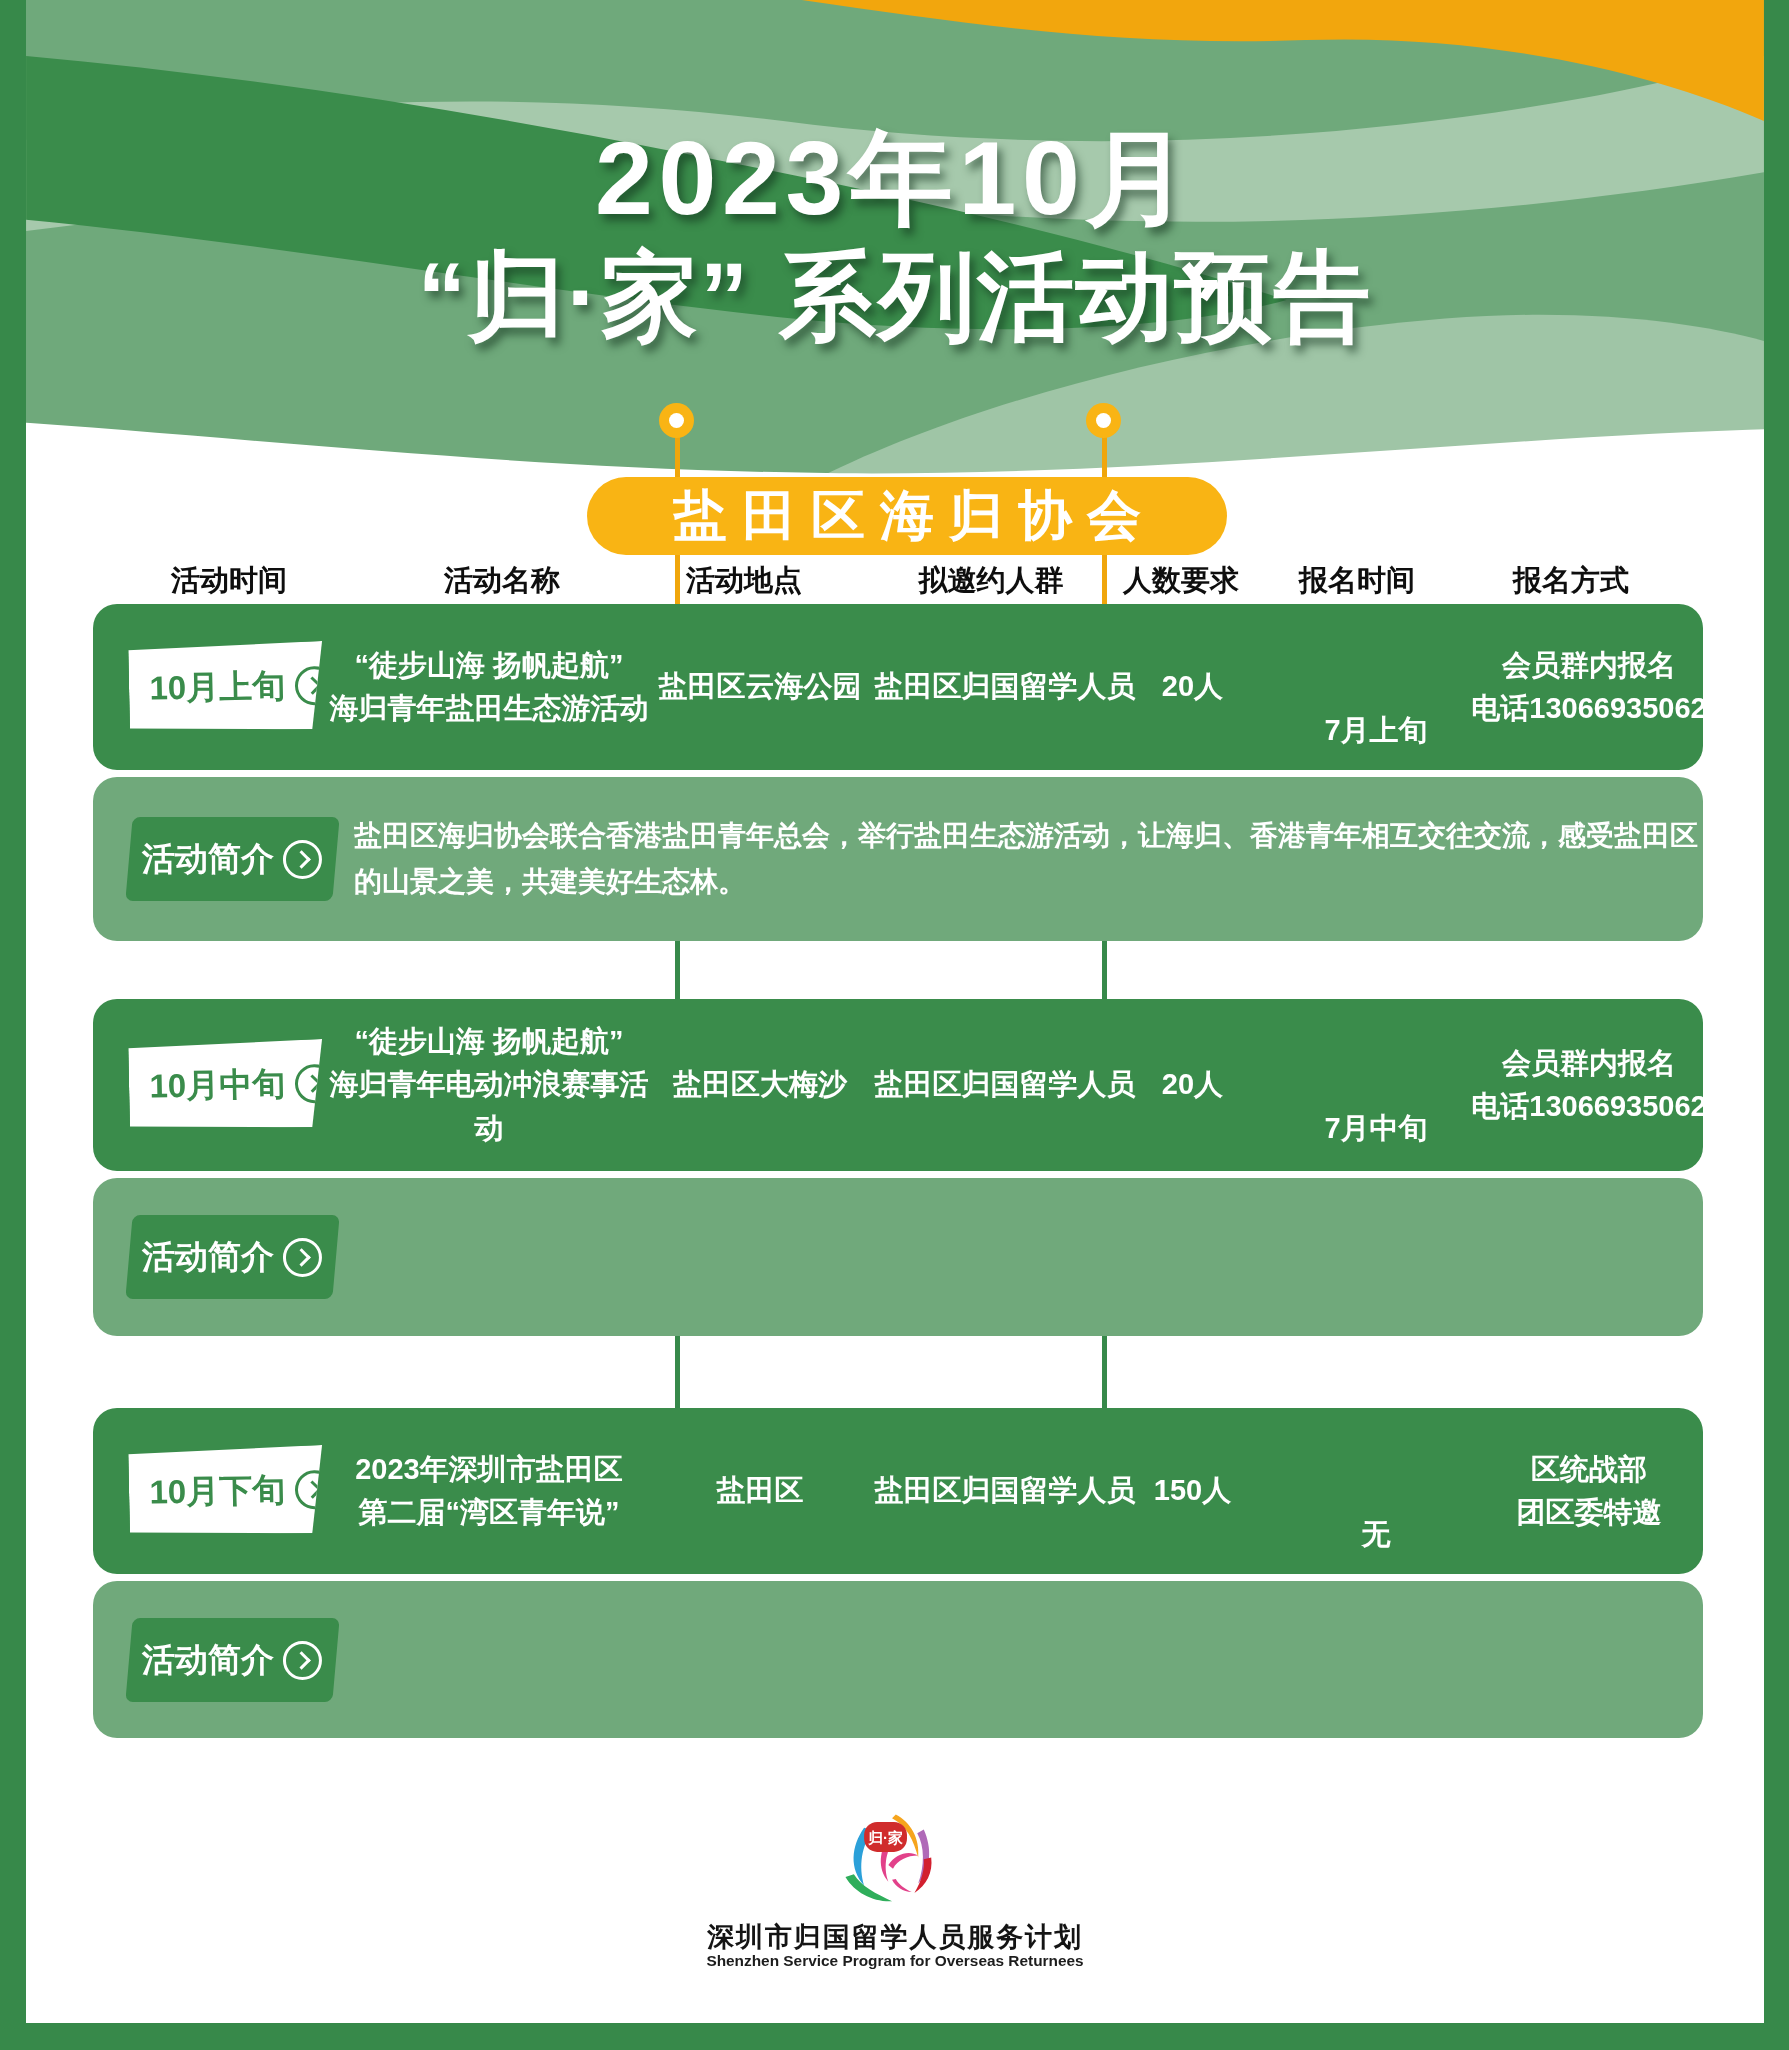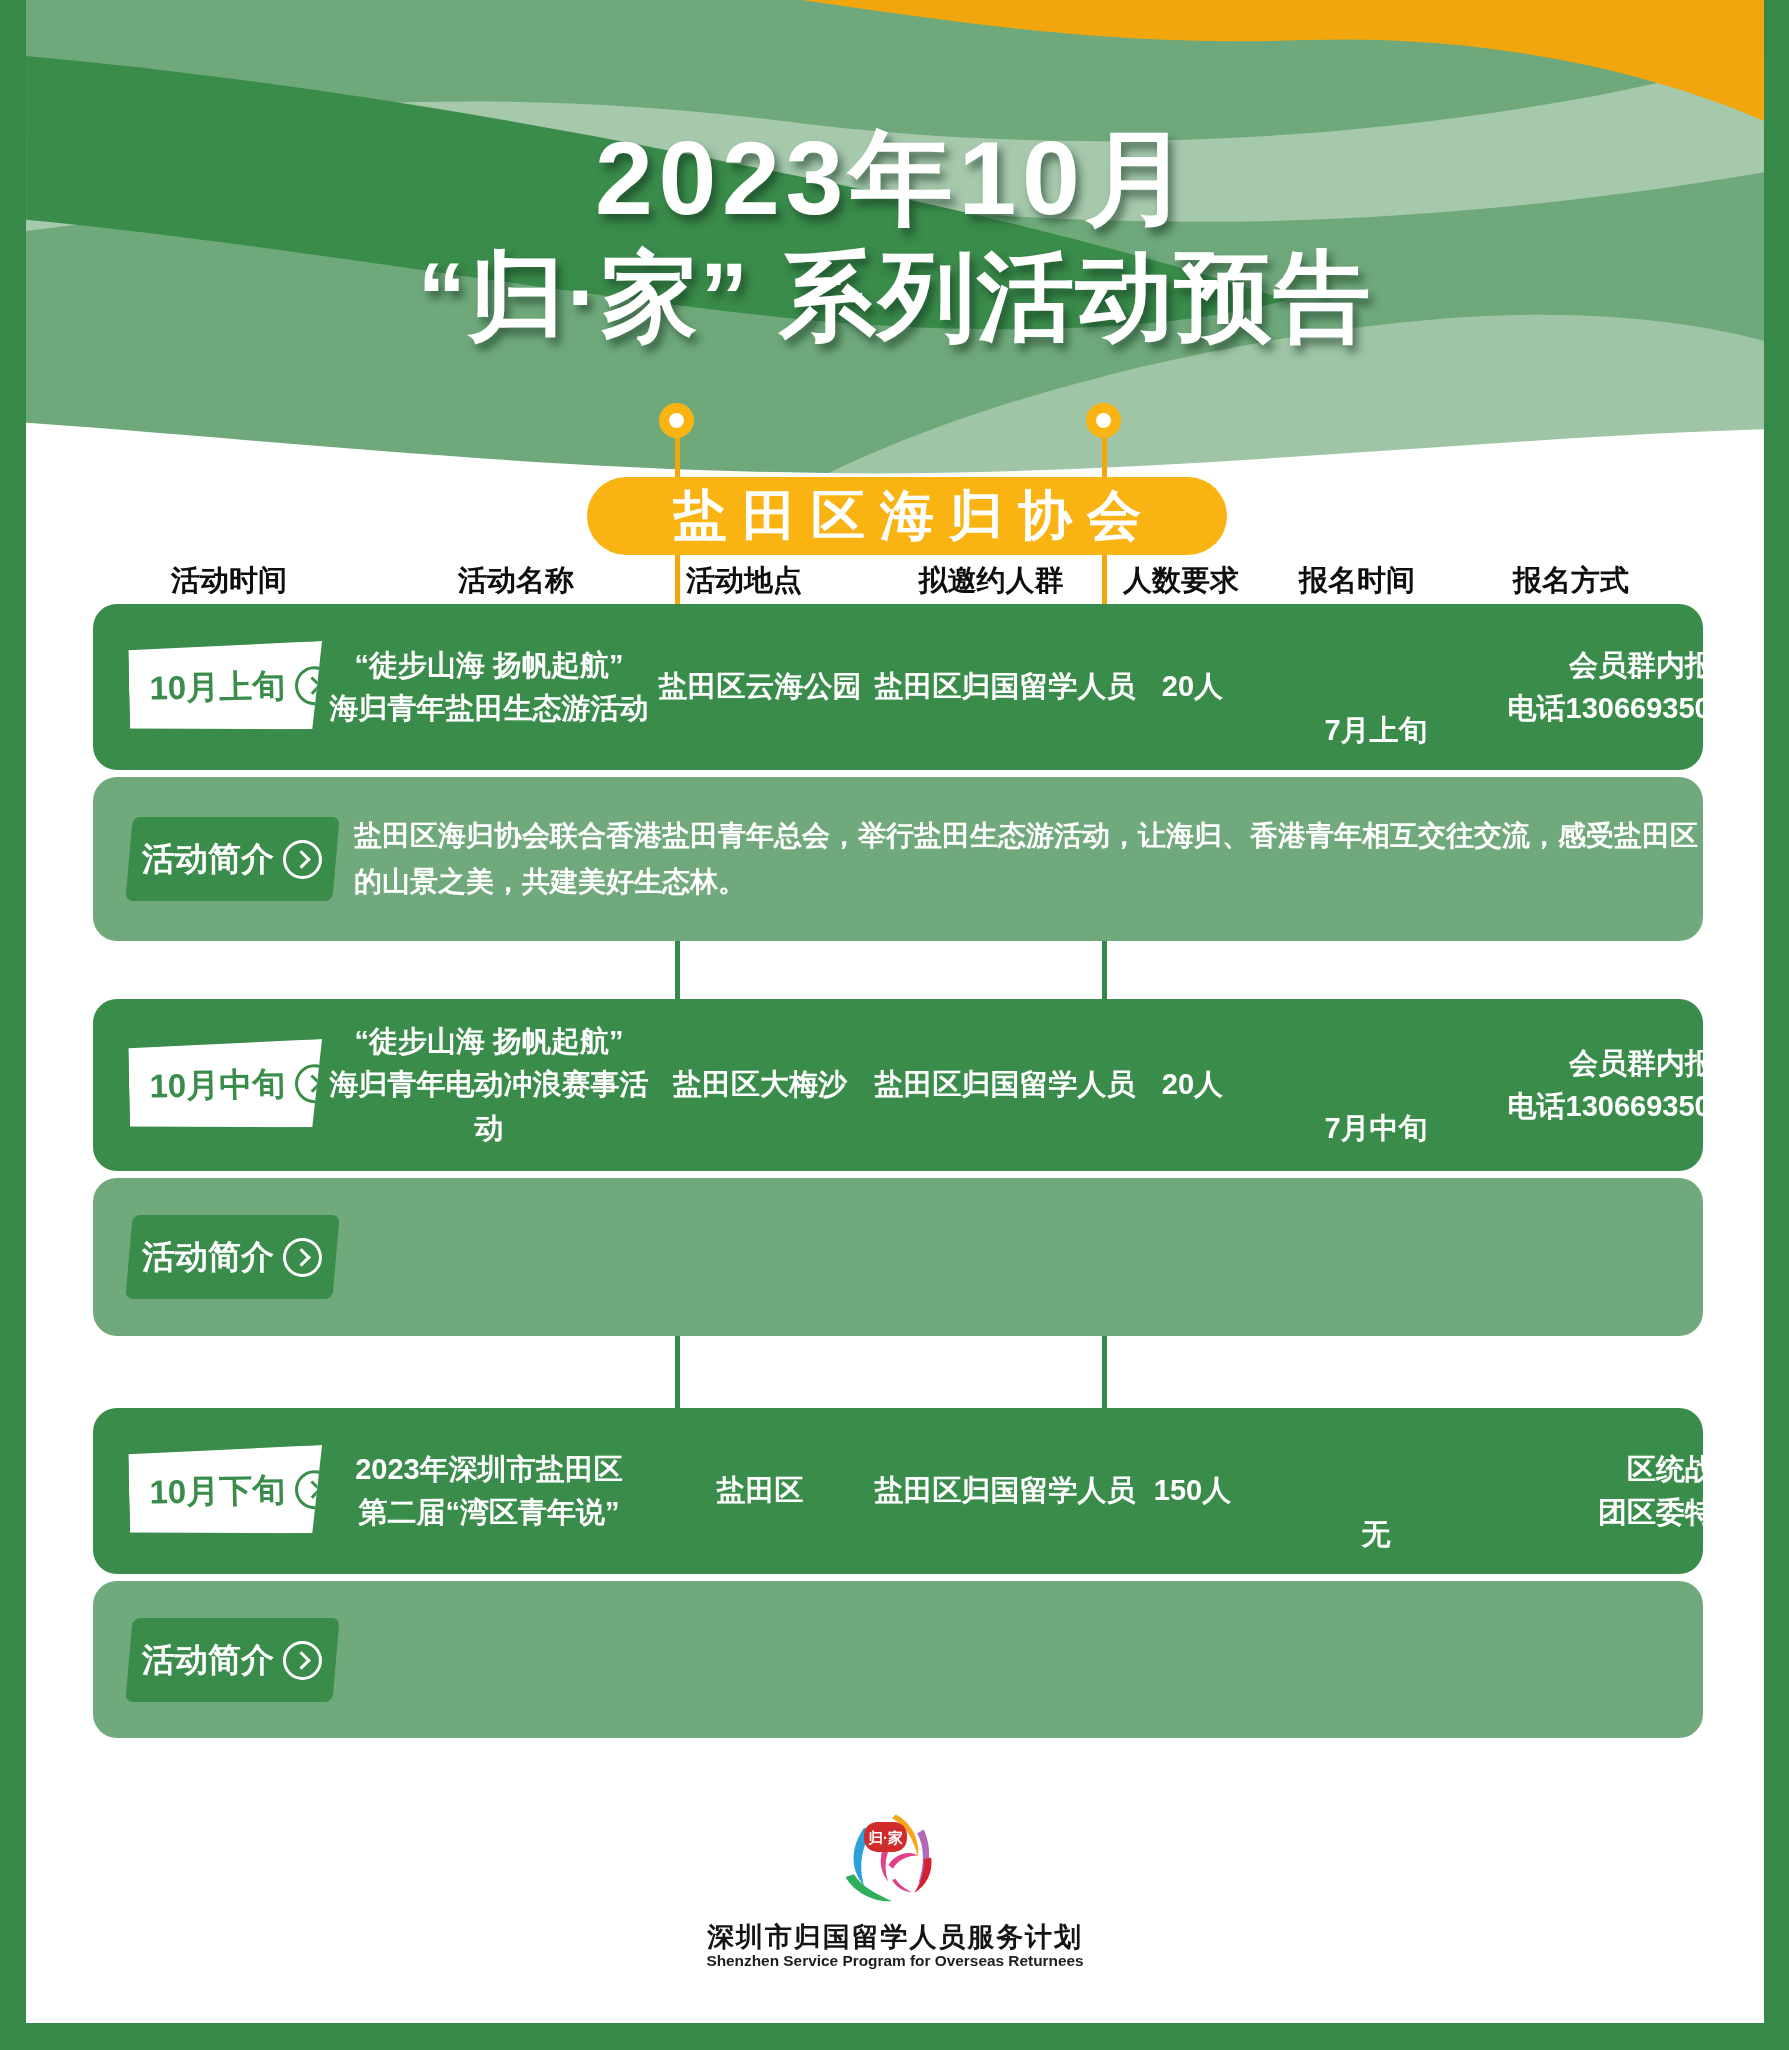--- a/index.html
+++ b/index.html
@@ -67,21 +67,21 @@
   .cell {
     position:absolute; top:0; height:100%; display:flex; flex-direction:column;
     justify-content:center; text-align:center; color:#fff;
     font-size:29px; font-weight:800; line-height:1.5; z-index:2;
   }
   .c-name   { left:233px;  width:326px; }
   .c-loc    { left:555px;  width:224px; }
   .c-aud    { left:772px;  width:280px; }
   .c-num    { left:1025px; width:149px; }
   .c-stime  { left:1199px; width:168px;margin-top:44px; }
-  .c-method { left:1342px; width:308px;align-items:flex-end; }
+  .c-method { left:1342px; width:308px; }
 
   
   .time-tag {
     position:absolute; left:36px; top:50%; transform:translateY(-50%) rotate(-1.2deg);
     width:194px; height:88px; background:#fff;
     clip-path:polygon(0 6%, 100% 0, 94% 100%, 0 95%);
     display:flex; align-items:center; padding-left:20.5px; gap:9.3px;
   }
   .time-tag .label { color:var(--dark_green,#3a8c4b); font-size:33px; font-weight:900; white-space:nowrap; }
   .chev-circle {
@@ -144,21 +144,21 @@
   <div class="title2">“归·家” 系列活动预告</div>
 
   <div class="dot" style="left:659px; top:403px;"></div>
   <div class="dot" style="left:1086px; top:403px;"></div>
   <div class="vline yellow" style="left:675px; top:424px; height:183px;"></div>
   <div class="vline yellow" style="left:1102px; top:424px; height:183px;"></div>
 
   <div class="badge">盐田区海归协会</div>
 
   <div class="col-head" style="left:229px;">活动时间</div>
-  <div class="col-head" style="left:516px;">活动名称</div>
+  <div class="col-head" style="left:502px;">活动名称</div>
   <div class="col-head" style="left:744px;">活动地点</div>
   <div class="col-head" style="left:991px;">拟邀约人群</div>
   <div class="col-head" style="left:1181px;">人数要求</div>
   <div class="col-head" style="left:1357px;">报名时间</div>
   <div class="col-head" style="left:1571px;">报名方式</div>
 
   <div class="block row-block" style="top:604px; height:166px;">
     <div class="time-tag">
       <span class="label">10月上旬</span>
       <span class="chev-circle"></span>

